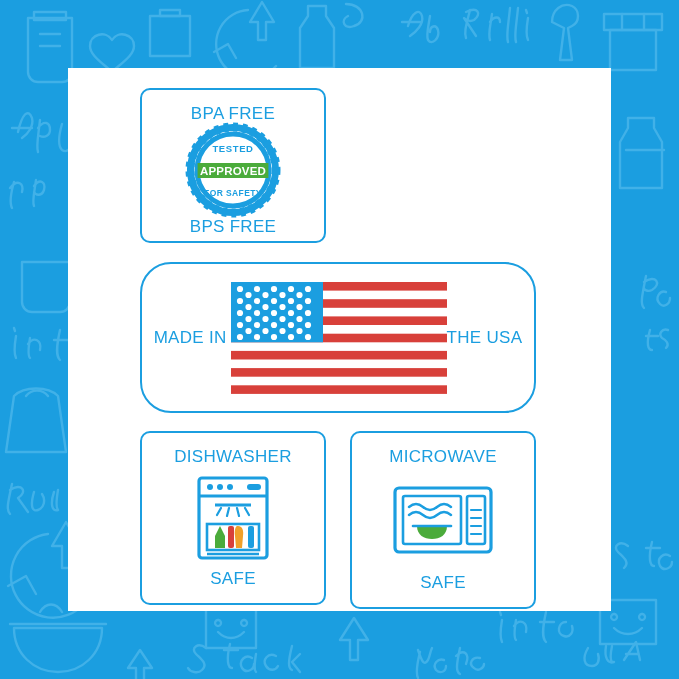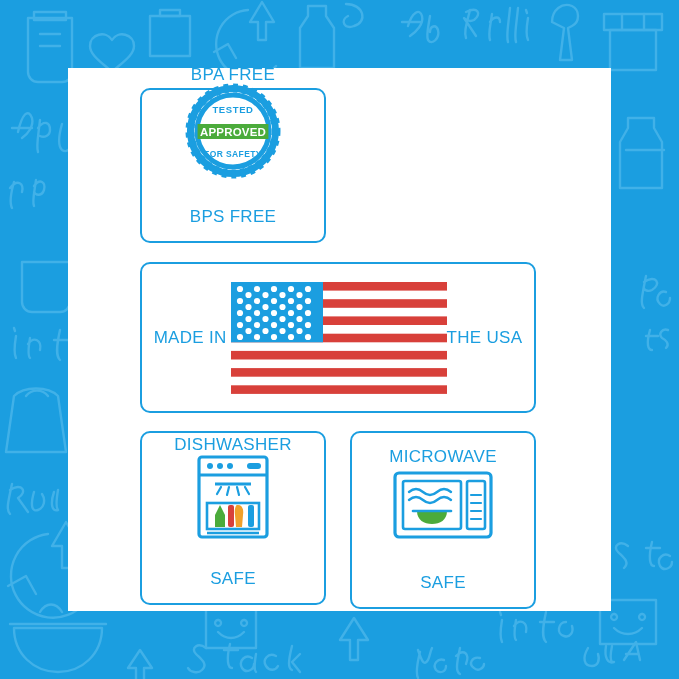--- a/index.html
+++ b/index.html
@@ -42,37 +42,37 @@
   }
   .tile {
     position: absolute;
     box-sizing: border-box;
     border: 2px solid #1b9ee0;
     border-radius: 10px;
     background: #ffffff;
     display: flex;
     flex-direction: column;
     align-items: center;
-    justify-content: flex-end;
+    justify-content: space-between;
   }
   .tile-bpa   { left: 72px;  top: 20px;  width: 186px; height: 155px; }
   .tile-rec   { left: 282px; top: 20px;  width: 186px; height: 155px; }
-  .tile-usa   { left: 72px;  top: 194px; width: 396px; height: 151px; }
+  .tile-usa   { left: 72px;  top: 194px; width: 396px; height: 151px; border-radius: 31px; }
   .tile-dish  { left: 72px;  top: 363px; width: 186px; height: 174px; }
   .tile-micro { left: 282px; top: 363px; width: 186px; height: 178px; }
 
   .tile-label {
     color: #1b9ee0;
     font-size: 17px;
     letter-spacing: 0.3px;
     text-align: center;
     line-height: 1;
   }
   .label-top { margin-top: 15px; }
-  .label-bot { margin-bottom: 16px; margin-top: 29px; }
+  .label-bot { margin-bottom: 16px; }
 
   .art {
     flex: 1 1 auto;
     display: flex;
     align-items: center;
     justify-content: center;
     width: 100%;
   }
 
   

